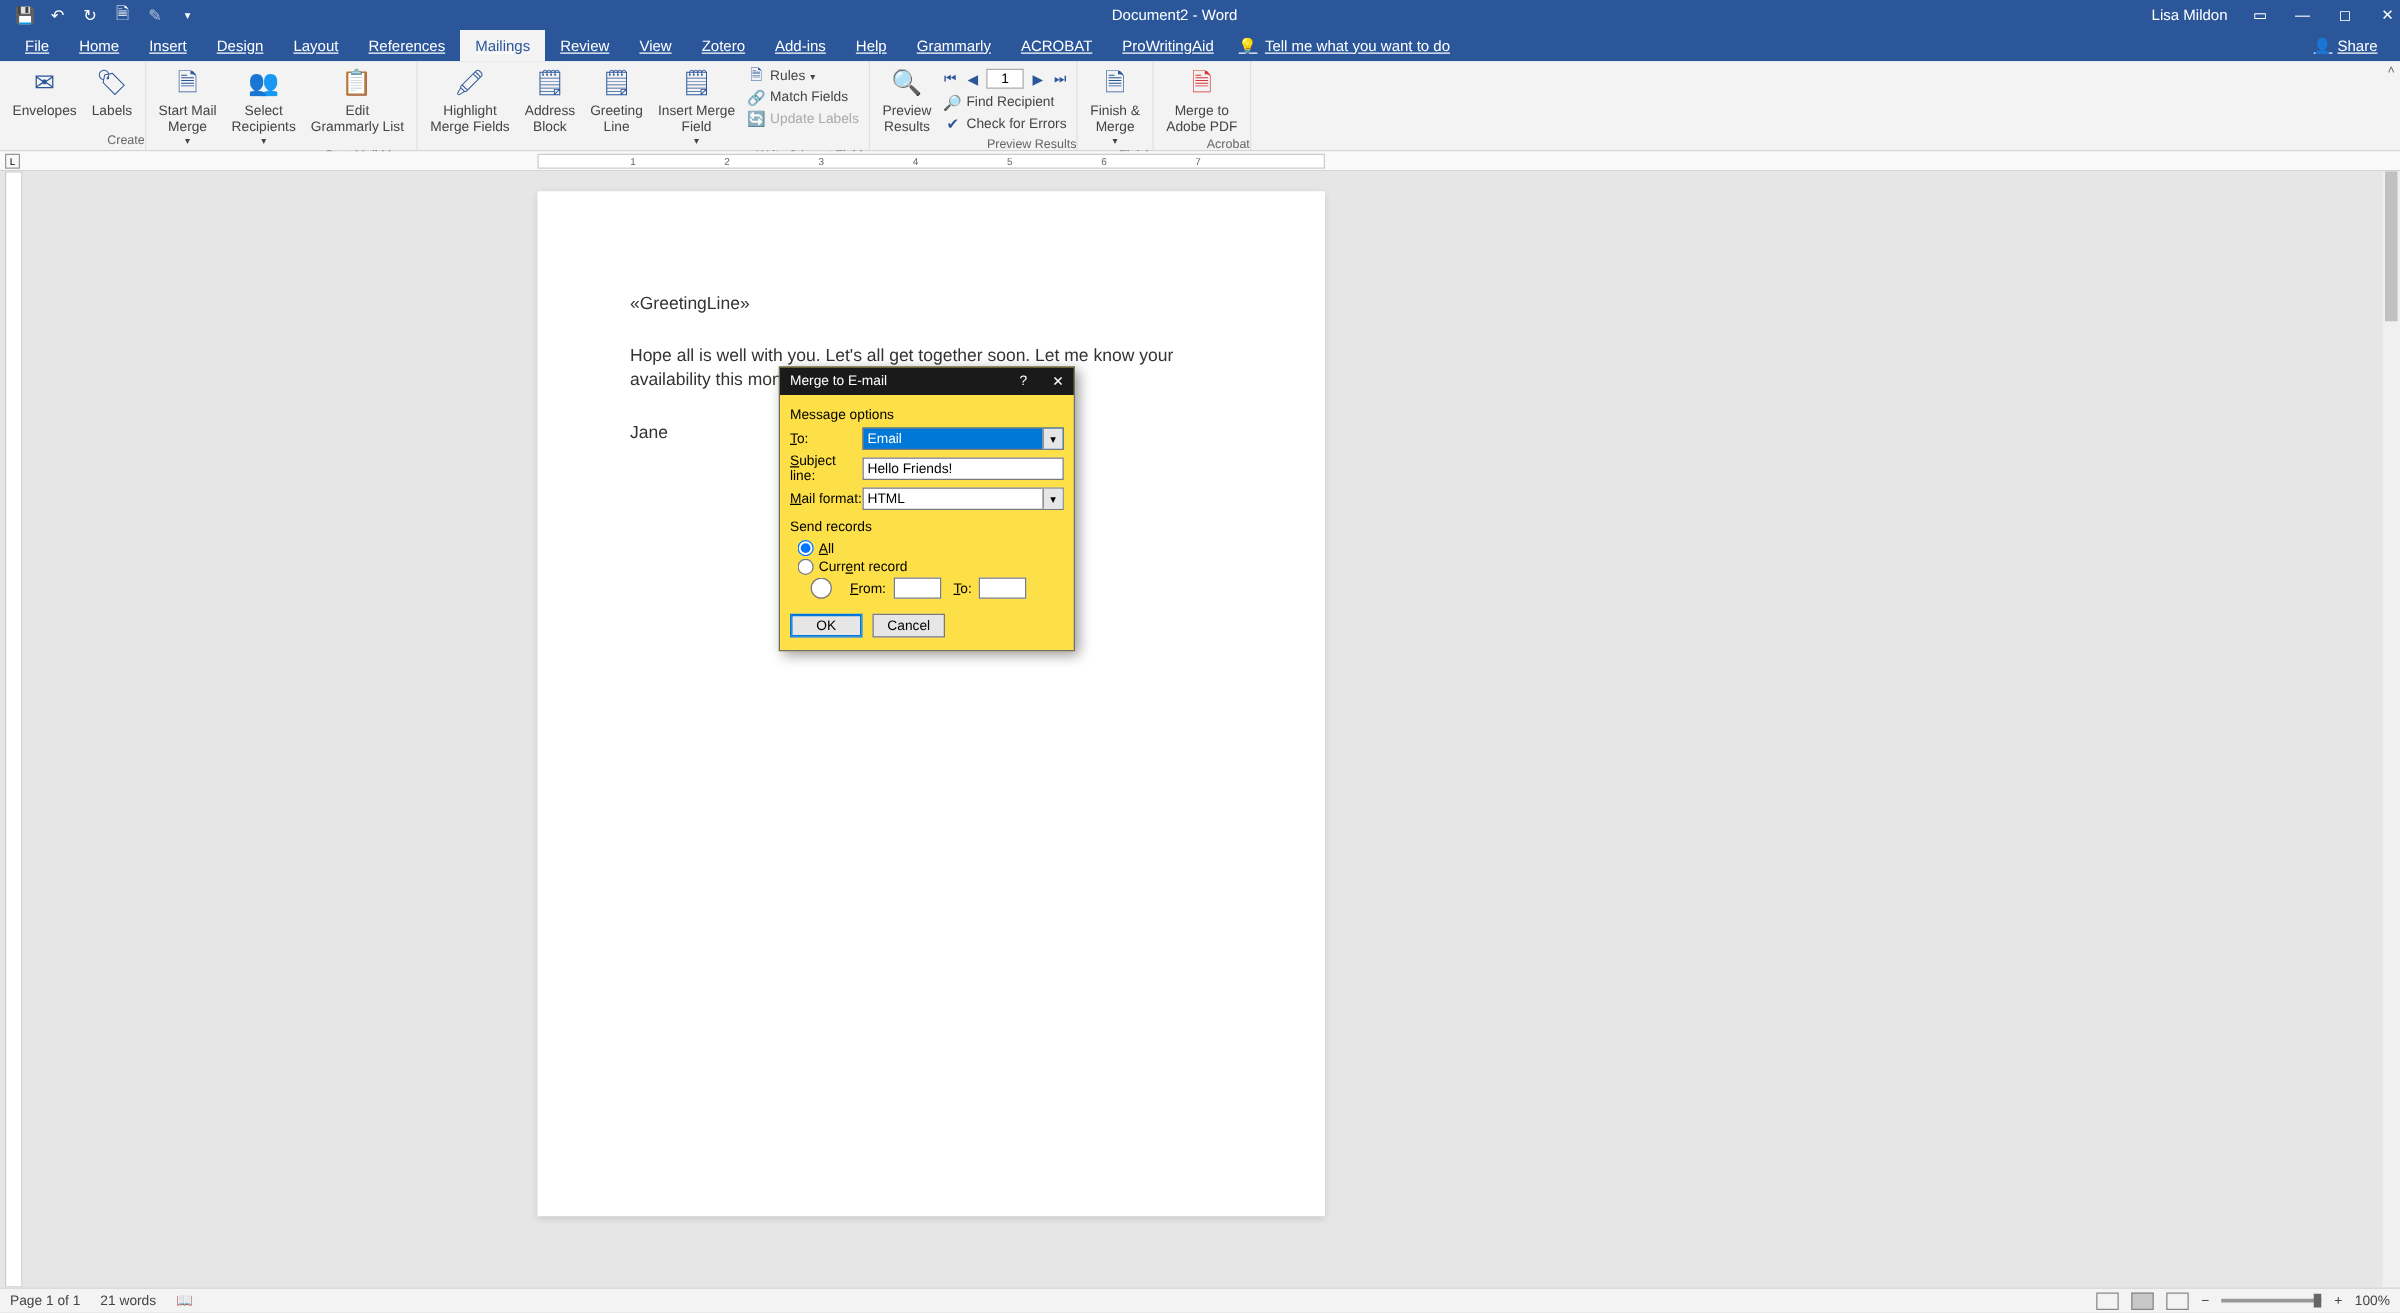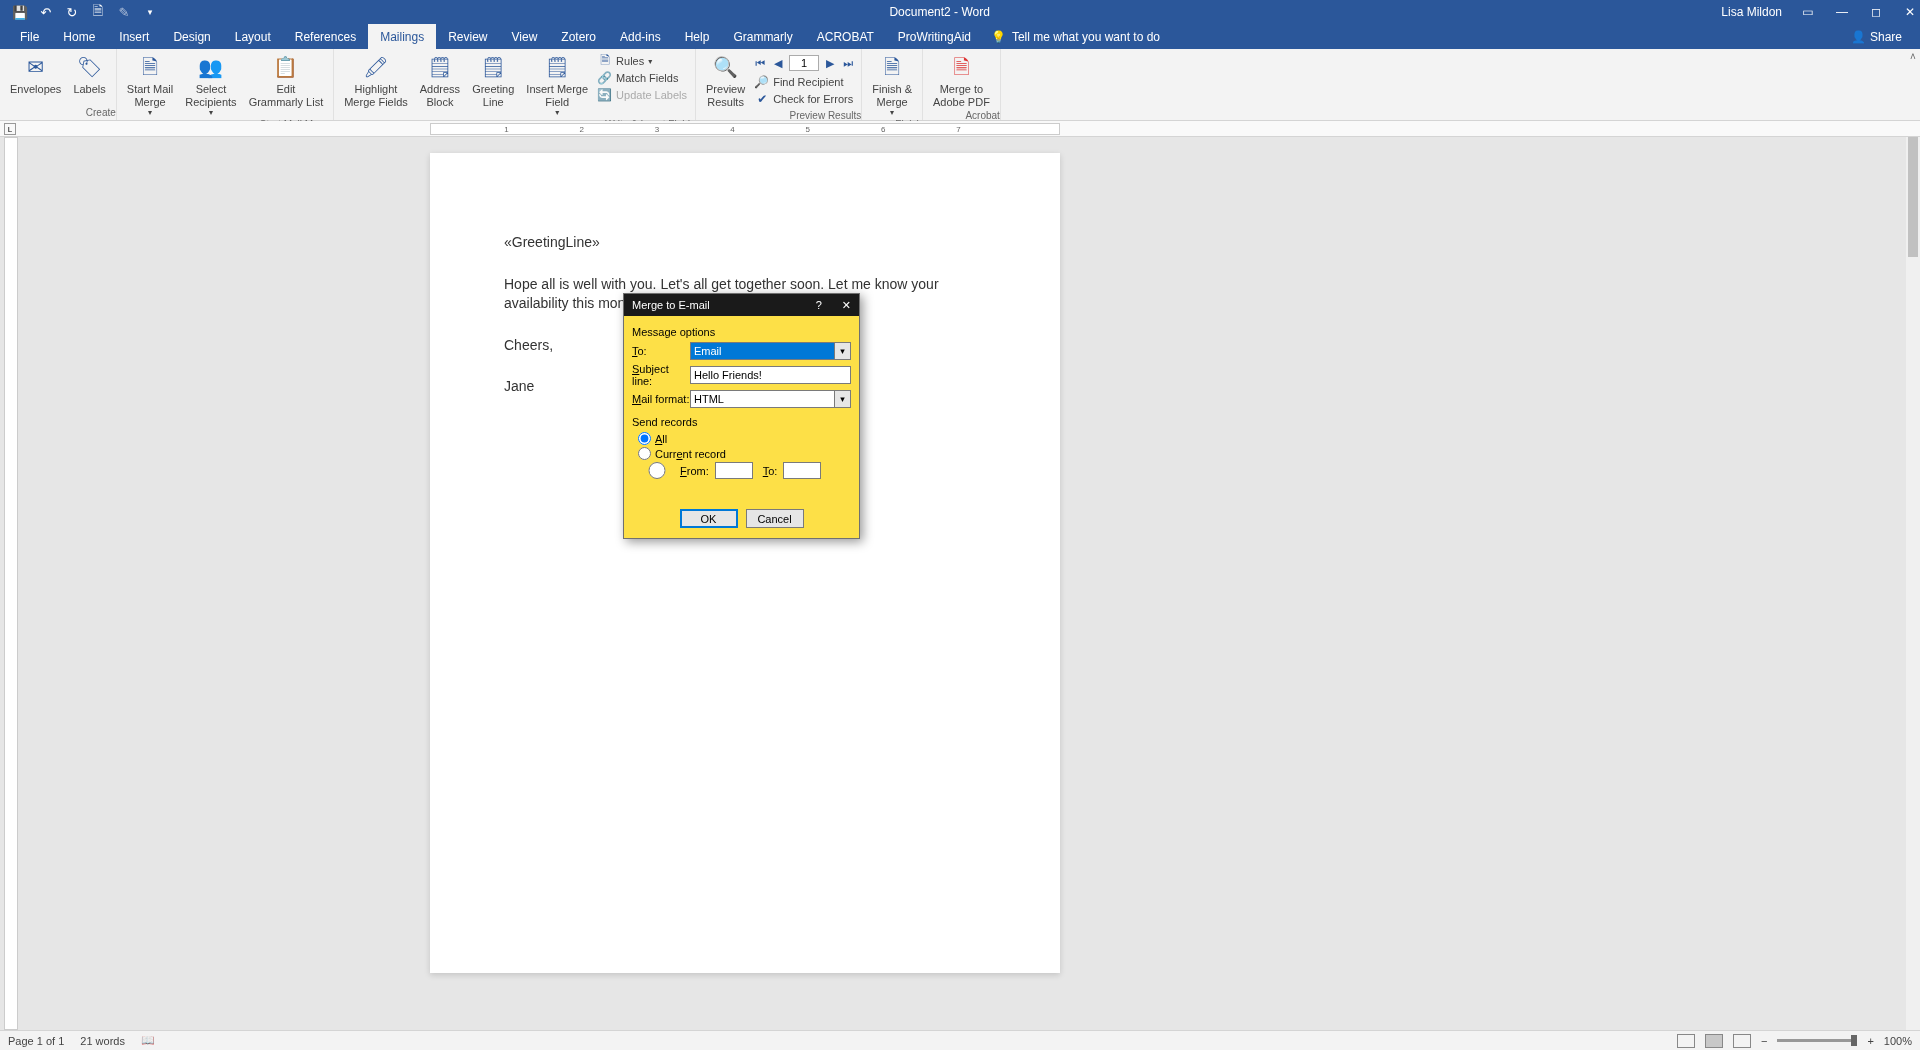--- a/index.html
+++ b/index.html
@@ -7,21 +7,21 @@
 
 
 .titlebar { background: #2b579a; height: 24px; display: flex; align-items: center; color: #fff; font-size: 12px; }
 .qat { display: flex; align-items: center; gap: 10px; padding-left: 12px; }
 .qat-icon { width: 16px; height: 16px; display: inline-flex; align-items: center; justify-content: center; color: #fff; font-size: 13px; }
 .title-center { flex: 1; text-align: center; }
 .title-right { display: flex; align-items: center; gap: 18px; padding-right: 2px; }
 .winctrl { width: 16px; height: 16px; display: inline-flex; align-items: center; justify-content: center; font-size: 12px; }
 
 
-.ribbon-tabs { background: #2b579a; height: 25px; display: flex; align-items: stretch; color: #fff; font-size: 12px; padding-left: 8px; }
+.ribbon-tabs { background: #2b579a; height: 25px; display: flex; align-items: stretch; color: #fff; font-size: 12px; padding-left: 8px; text-decoration: underline; }
 .tab { padding: 0 12px; display: flex; align-items: center; cursor: pointer; }
 .tab.active { background: #f3f3f3; color: #2b579a; }
 .tellme { display: flex; align-items: center; gap: 6px; margin-left: 8px; }
 .share { margin-left: auto; padding-right: 18px; display: flex; align-items: center; gap: 4px; }
 
 
 .ribbon { background: #f3f3f3; height: 72px; border-bottom: 1px solid #d4d4d4; display: flex; }
 .group { border-right: 1px solid #e1e1e1; display: flex; flex-direction: column; }
 .group-buttons { flex: 1; display: flex; align-items: flex-start; padding: 2px 4px 0 4px; }
 .group-label { text-align: right; font-size: 10px; color: #666; padding-bottom: 2px; }
@@ -56,21 +56,21 @@
 .dialog-body { padding: 6px 8px 10px 8px; }
 .fieldset-label { font-size: 11px; margin: 4px 0 4px 0; }
 .form-row { display: flex; align-items: center; margin: 3px 0; }
 .form-row label { width: 58px; }
 .form-row .combo, .form-row .txt { flex: 1; height: 18px; border: 1px solid #7a7a7a; background: #fff; font-size: 11px; padding: 0 3px; display: flex; align-items: center; position: relative; }
 .combo.selected { background: #0078d7; color: #fff; }
 .combo .dd { position: absolute; right: 0; top: 0; bottom: 0; width: 16px; background: #e6e6e6; border-left: 1px solid #7a7a7a; color: #000; display: flex; align-items: center; justify-content: center; font-size: 9px; }
 .radio-row { display: flex; align-items: center; gap: 4px; margin: 2px 0 2px 6px; }
 .radio-row input[type=radio] { margin: 0; }
 .range-inputs input { width: 38px; height: 17px; border: 1px solid #7a7a7a; font-size: 11px; margin: 0 6px 0 2px; }
-.dialog-buttons { display: flex; justify-content: center; gap: 8px; margin-top: 30px; }
+.dialog-buttons { display: flex; justify-content: flex-start; gap: 8px; margin-top: 12px; }
 .dialog-buttons button { width: 58px; height: 19px; font-size: 11px; border: 1px solid #7a7a7a; background: #e6e6e6; cursor: pointer; }
 .dialog-buttons button.primary { border: 1px solid #0078d7; box-shadow: 0 0 0 1px #0078d7 inset; }
 
 
 .statusbar { position: absolute; left: 0; right: 0; bottom: 0; height: 20px; background: #f3f3f3; border-top: 1px solid #d4d4d4; display: flex; align-items: center; font-size: 11px; color: #444; padding: 0 8px; gap: 16px; }
 .statusbar .right { margin-left: auto; display: flex; align-items: center; gap: 10px; }
 .view-icon { width: 18px; height: 14px; border: 1px solid #888; display: inline-block; }
 .view-icon.active { background: #c8c8c8; }
 .zoom-slider { width: 80px; height: 3px; background: #999; position: relative; }
 .zoom-slider .knob { position: absolute; right: 0; top: -4px; width: 6px; height: 11px; background: #666; }
@@ -303,21 +303,20 @@
     <span style="left:72%">6</span>
     <span style="left:84%">7</span>
   </div>
 </div>
 
 <div class="docarea">
   <div class="vruler"></div>
   <div class="page">
     <p>«GreetingLine»</p>
     <p>Hope all is well with you. Let's all get together soon. Let me know your availability this month.</p>
-    <p>Cheers,</p>
     <p>Jane</p>
   </div>
   <div class="vscroll">
       <div class="thumb"></div>
     </div>
 </div>
 
 <div class="dialog">
   <div class="dialog-title">
     <span>Merge to E-mail</span>

